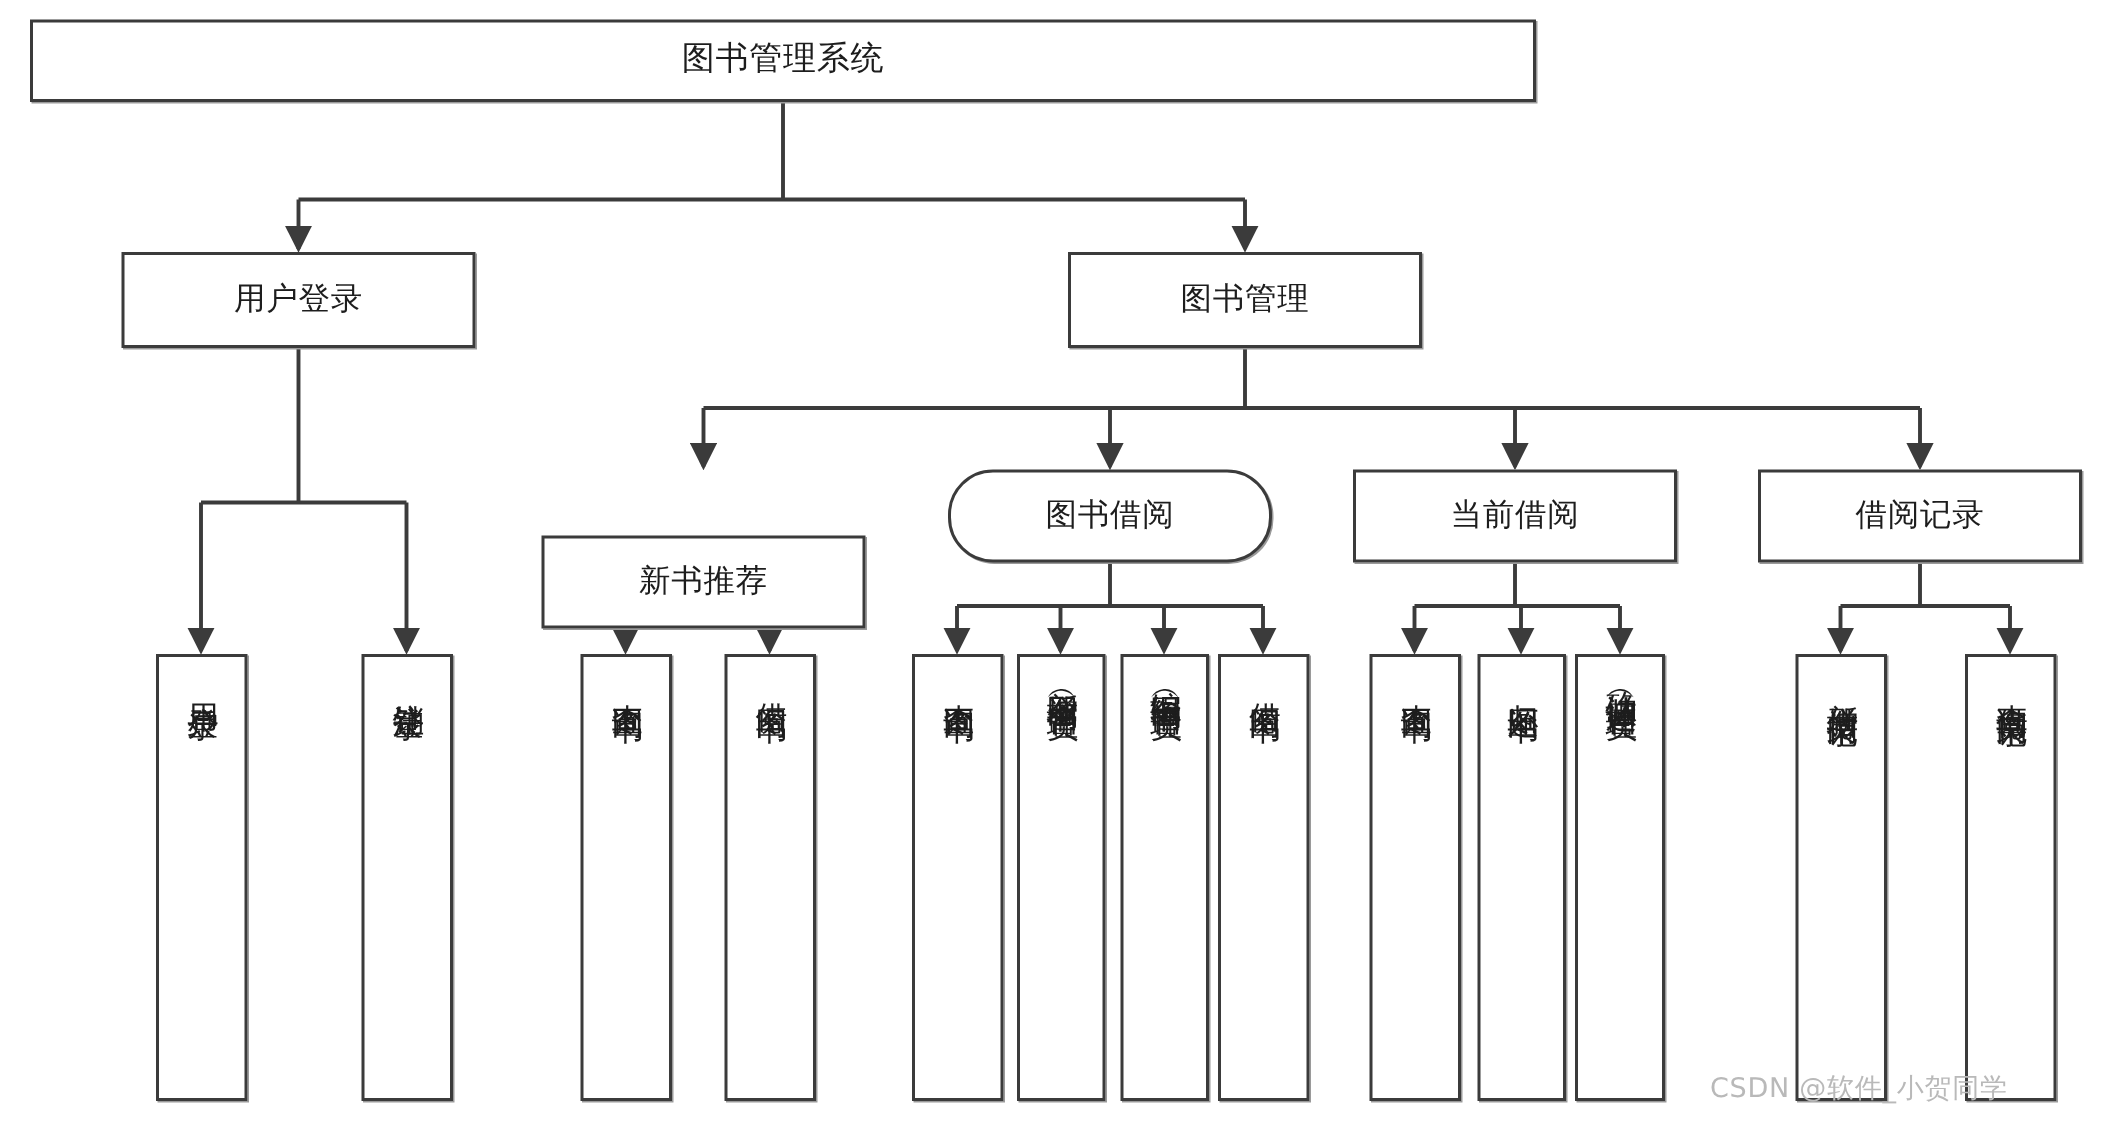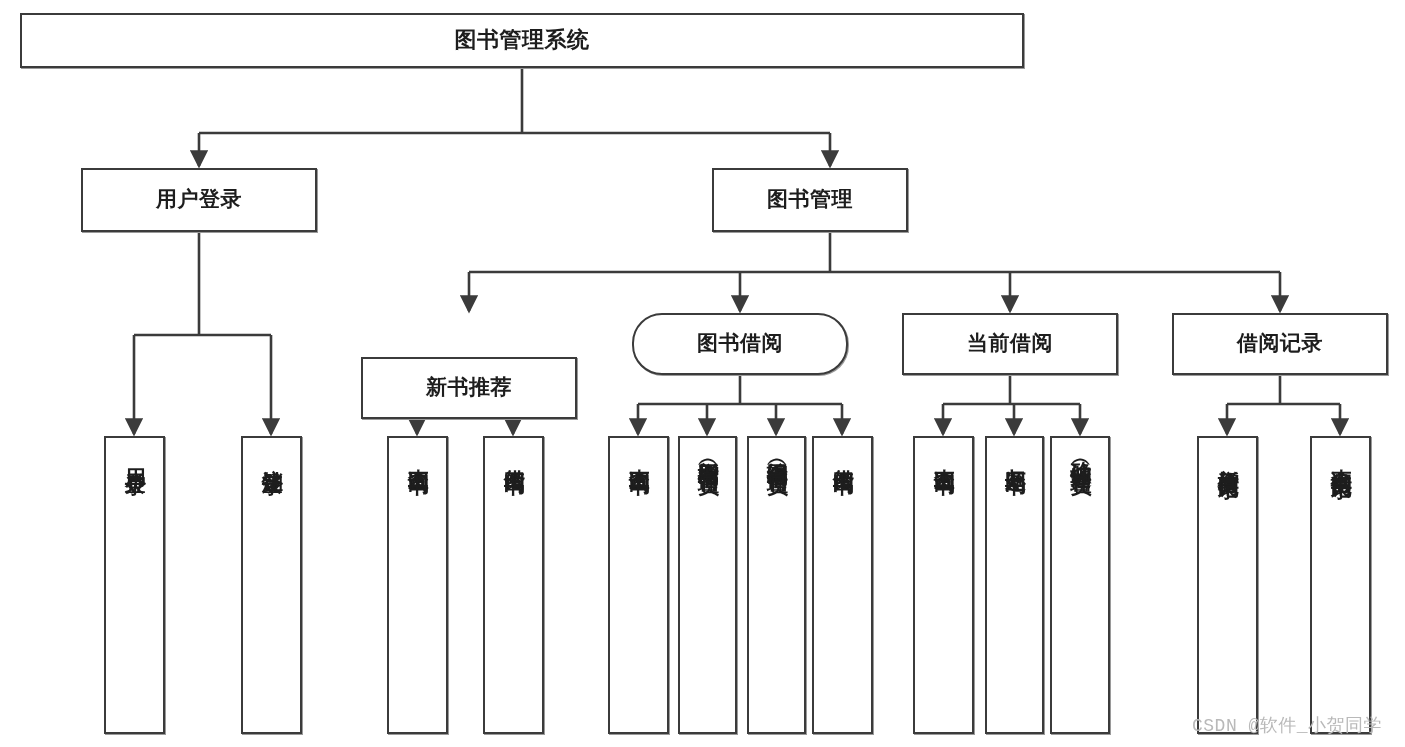--- a/index.html
+++ b/index.html
@@ -37,21 +37,20 @@
     align-items: center;
     justify-content: center;
     color: #1d1d1d;
   }
   .node-label {
     display: block;
     text-align: center;
     line-height: 1.12;
     letter-spacing: 0.5px;
     color: #1d1d1d;
-    font-weight: bold;
   }
   
   .node.horiz .node-label {
     font-size: 21px;
     white-space: nowrap;
   }
   .node.root .node-label {
     font-size: 22px;
   }
   
@@ -136,21 +135,21 @@
   </svg>
 
   <div class="node horiz root" style="left:20px; top:13px; width:1004px; height:55px;">
     <span class="node-label">图书管理系统</span>
   </div>
 
   <div class="node horiz" style="left:81px; top:168px; width:236px; height:64px;">
     <span class="node-label">用户登录</span>
   </div>
 
-  <div class="node horiz" style="left:712px; top:168px; width:196px; height:64px;">
+  <div class="node horiz" style="left:712px; top:168px; width:236px; height:64px;">
     <span class="node-label">图书管理</span>
   </div>
 
   <div class="node horiz" style="left:361px; top:313px; width:216px; height:62px;margin-top:44px;">
     <span class="node-label">新书推荐</span>
   </div>
 
   <div class="node horiz" style="left:632px; top:313px; width:216px; height:62px;border-radius:30px;">
     <span class="node-label">图书借阅</span>
   </div>
@@ -208,15 +207,15 @@
   </div>
 
   <div class="node vert" style="left:1197px; top:436px; width:61px; height:298px;">
     <span class="node-label">新增借阅记录</span>
   </div>
 
   <div class="node vert" style="left:1310px; top:436px; width:61px; height:298px;">
     <span class="node-label">查询借阅记录</span>
   </div>
 
-  <div class="watermark" style="left:1192px; top:713px;font-family:Liberation Mono, monospace;">CSDN @软件_小贺同学</div>
+  <div class="watermark" style="left:1140px; top:713px;">CSDN @软件_小贺同学</div>
 
 </div>
 
 </body></html>

